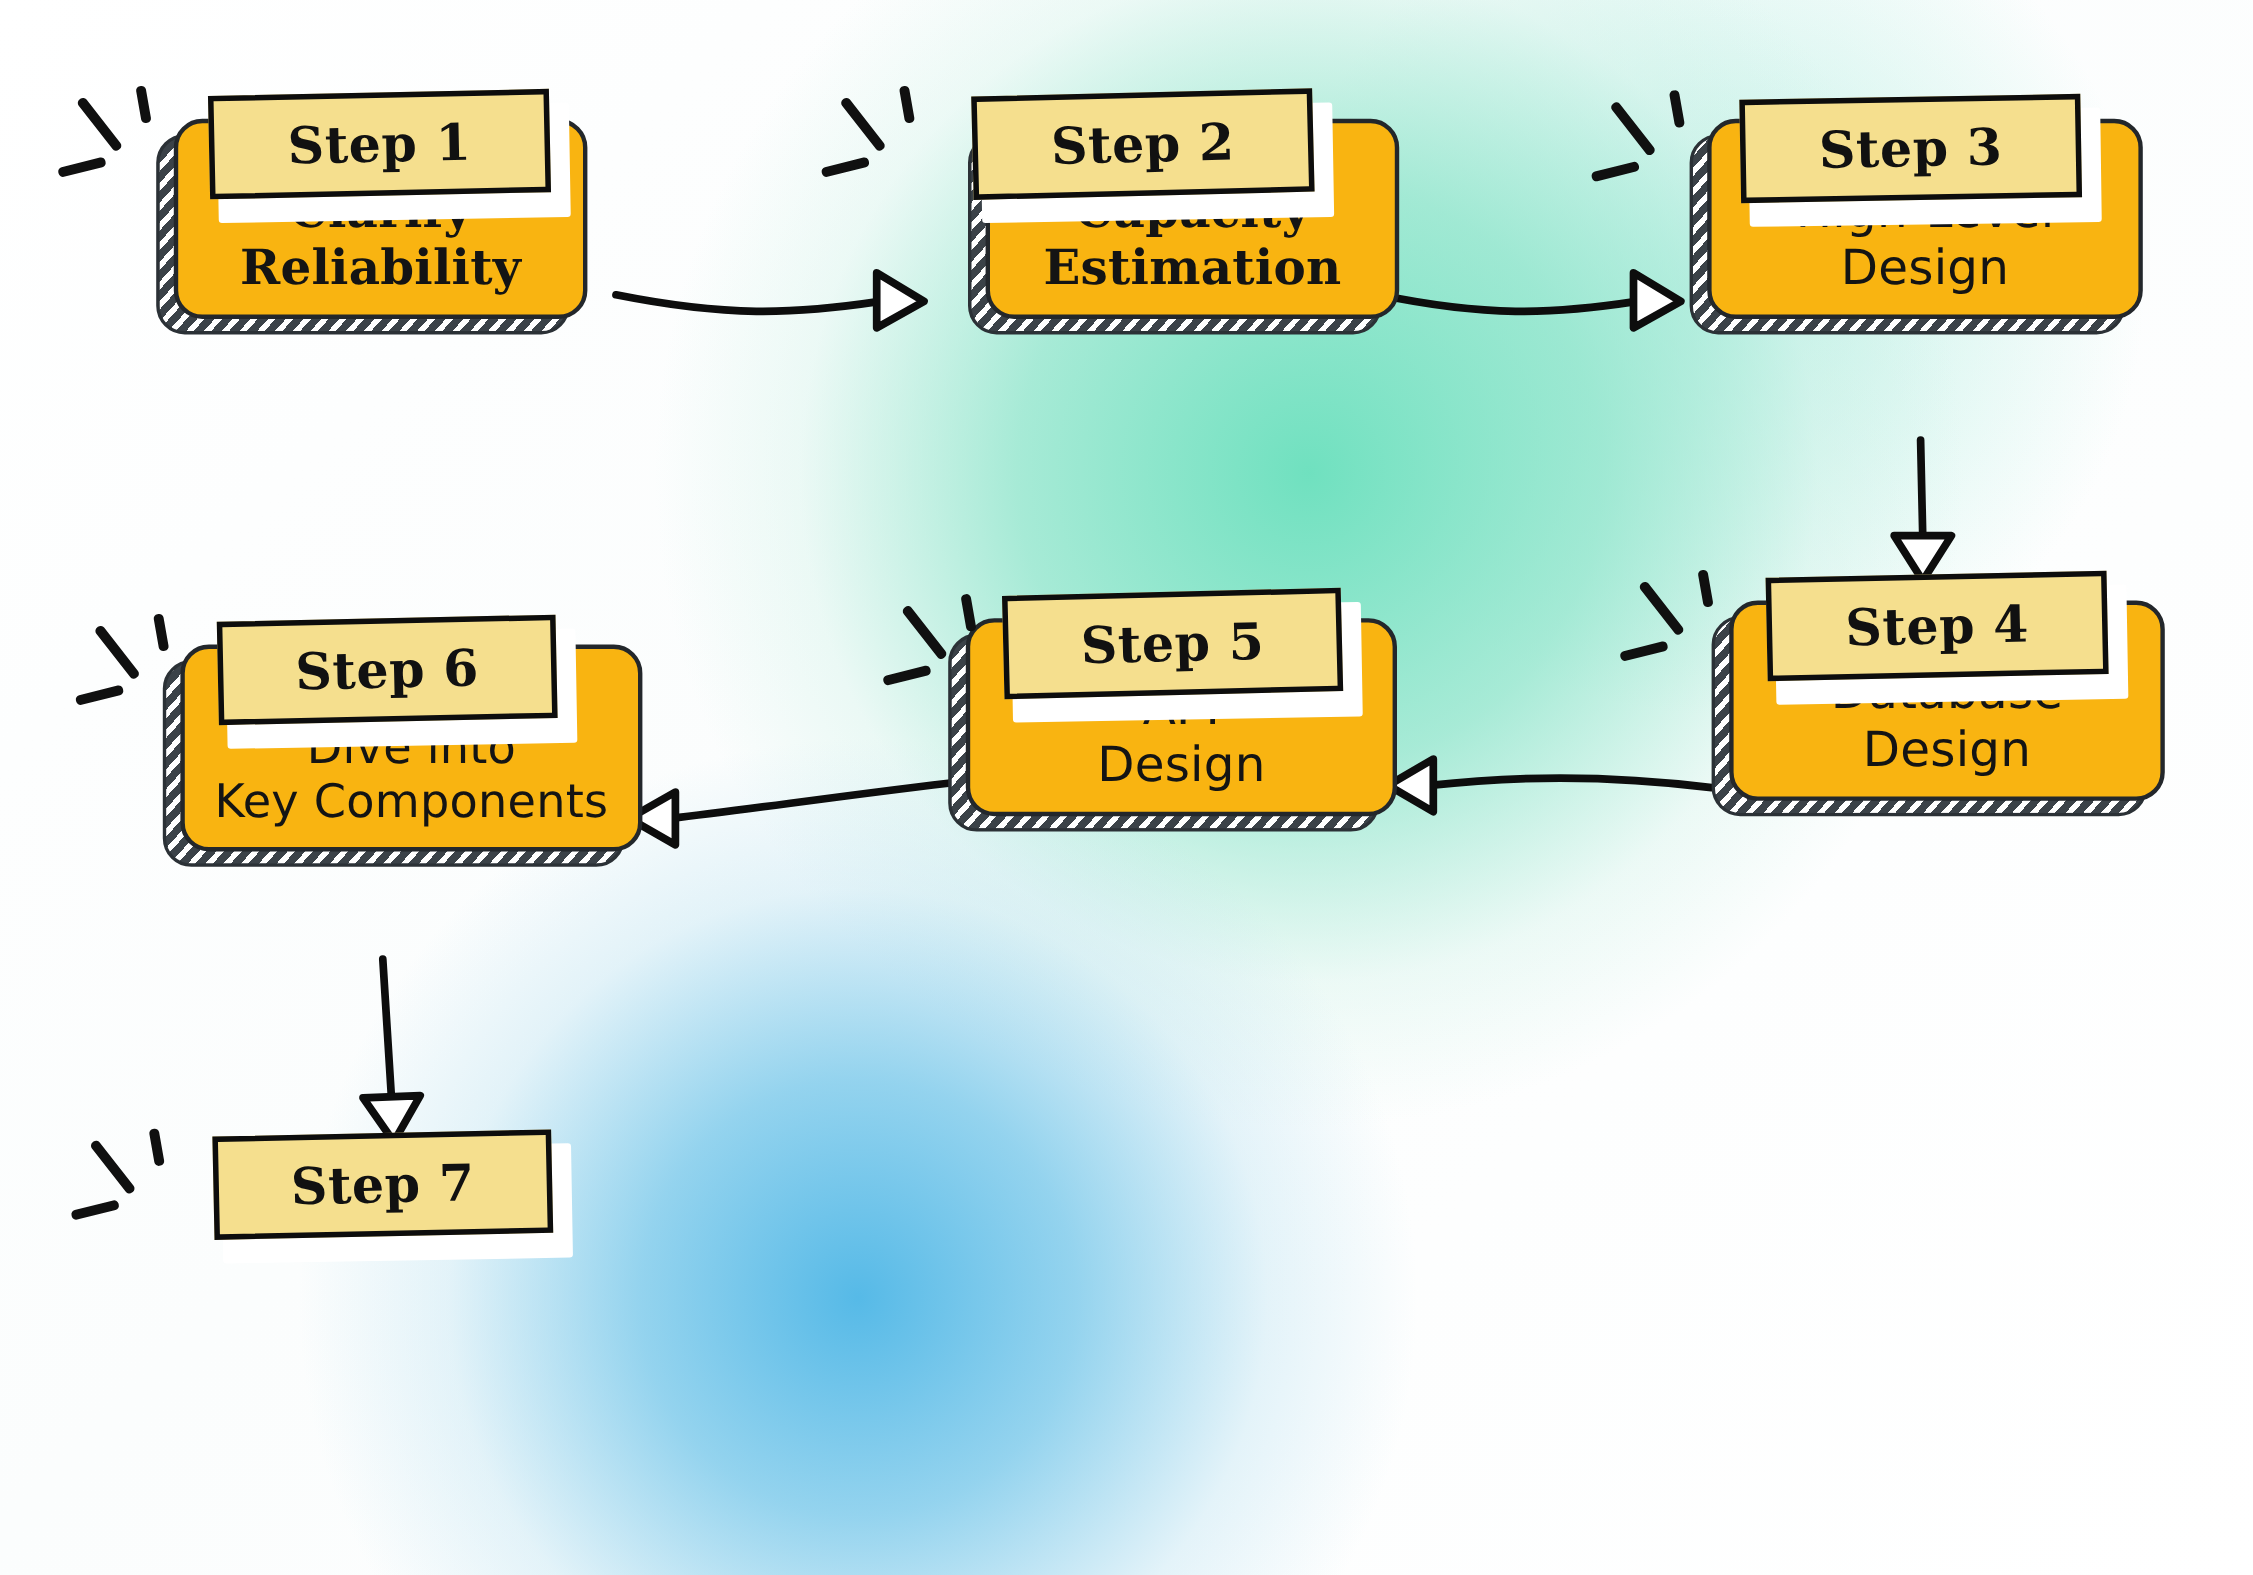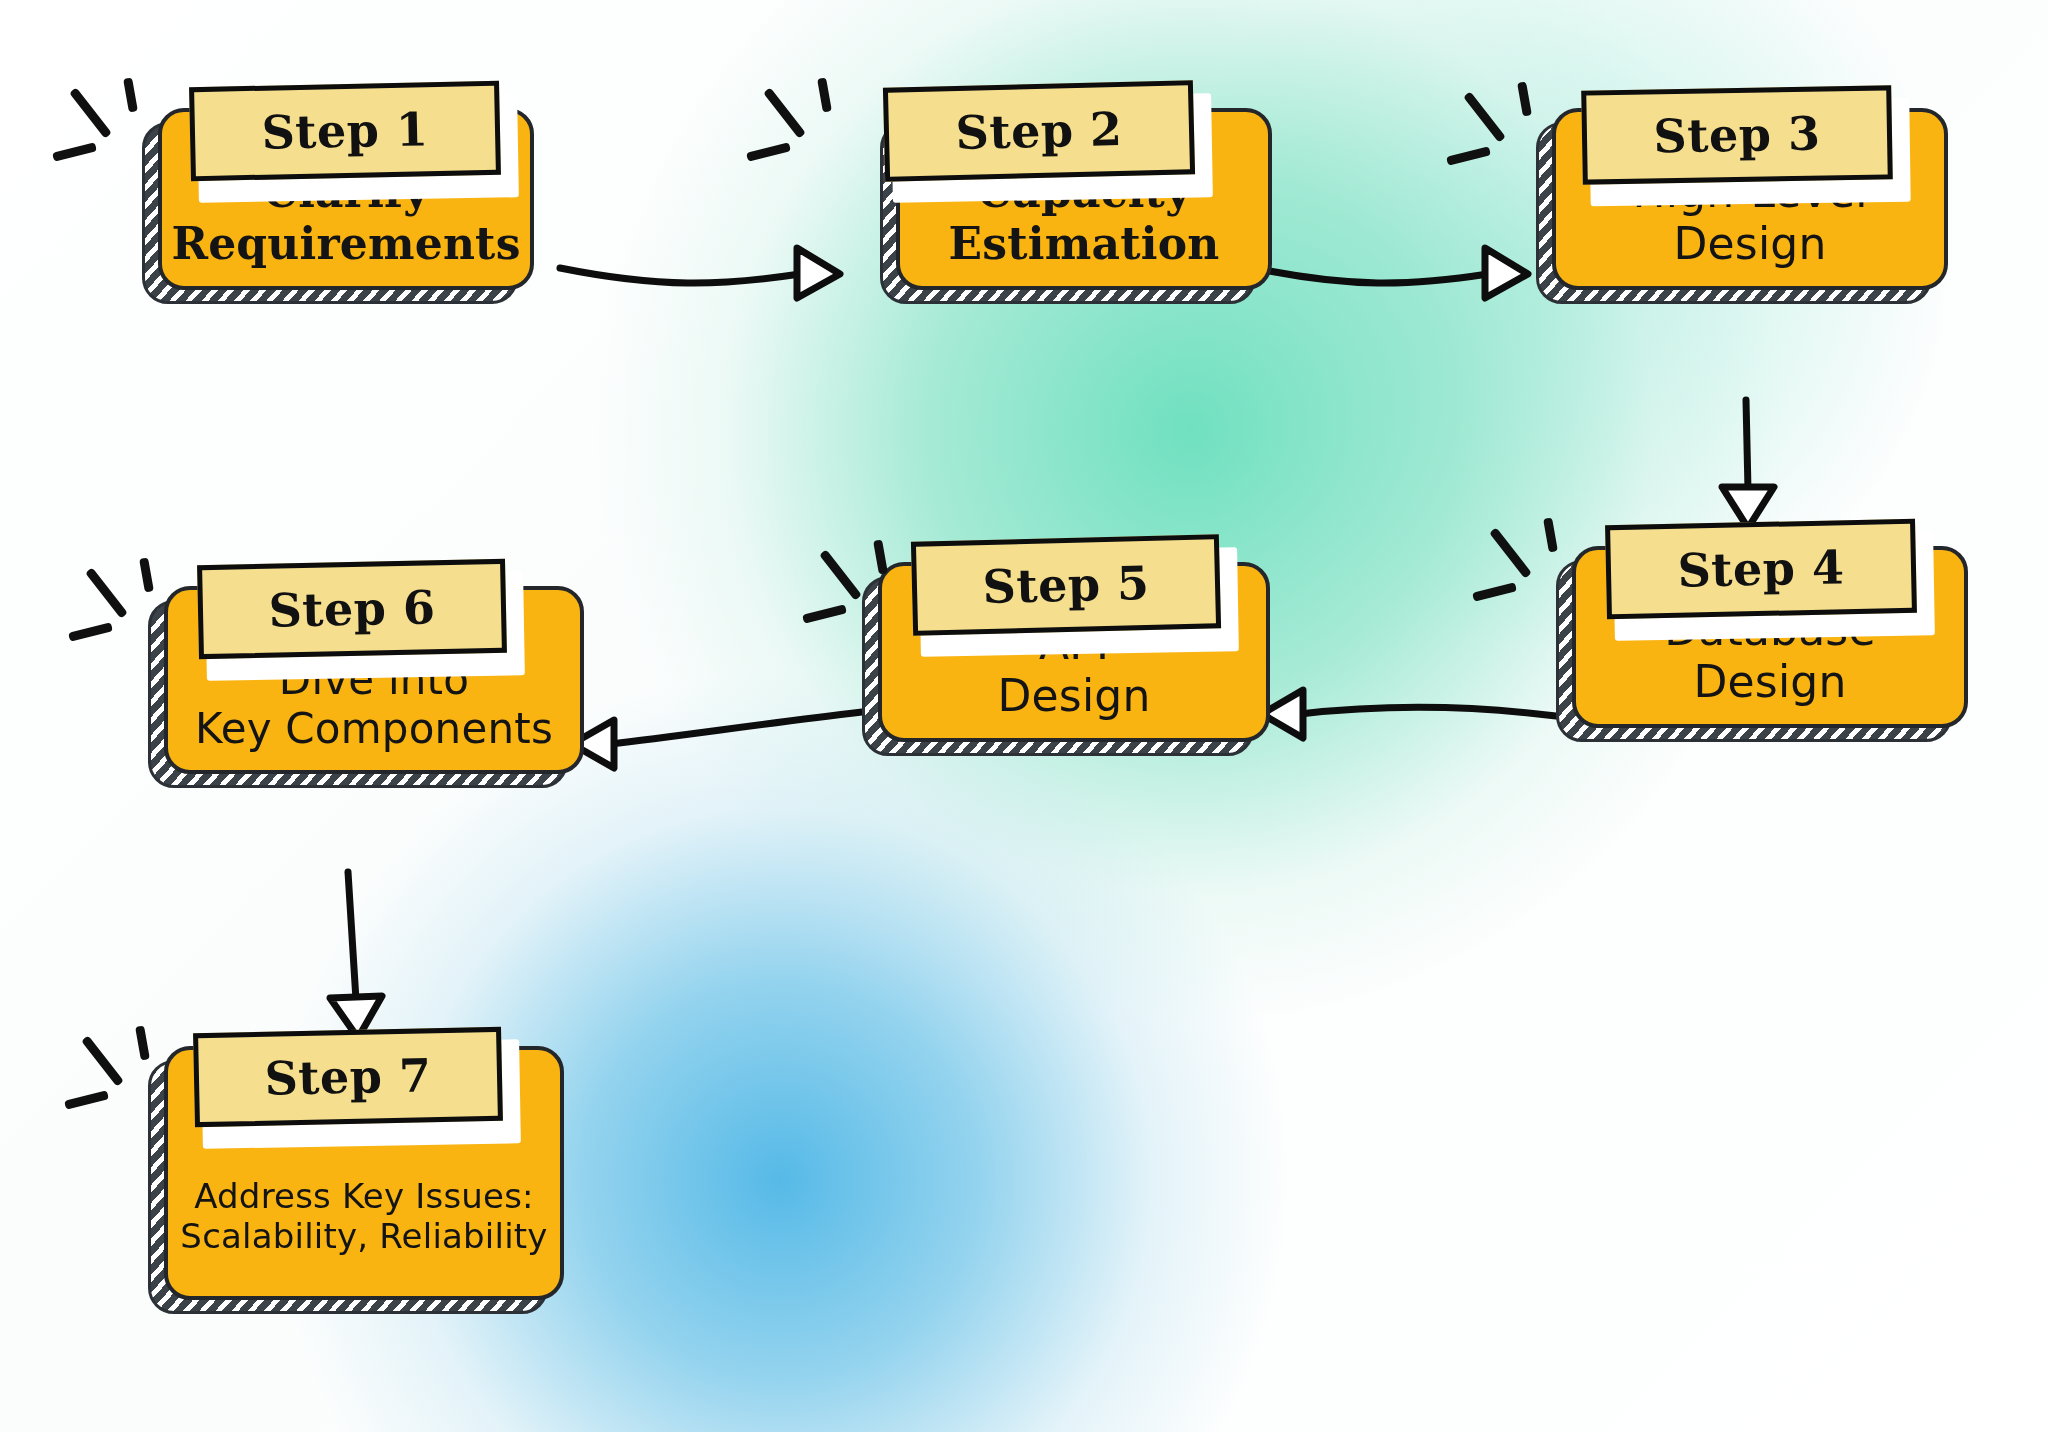--- a/index.html
+++ b/index.html
@@ -161,21 +161,21 @@
       <path d="M 348 872 L 356 1000" fill="none" stroke="#0d0d0d" stroke-width="7" stroke-linecap="round"></path>
       <path d="M 330 998 L 358 1038 L 382 996 Z" fill="#ffffff" stroke="#0d0d0d" stroke-width="7" stroke-linejoin="round"></path>
     </g>
   </svg>
 
   <div class="node" style="left:142px; top:122px; width:376px; height:182px;">
     <div class="node-shadow"></div>
     <div class="node-body">
       <div class="node-text serif">
         <div>Clarify</div>
-        <div>Requirements</div>
+        <div>Reliability</div>
       </div>
     </div>
   </div>
   <div class="tag-paper" style="left:198px; top:96px; width:320px; height:104px; transform:rotate(-1deg);"></div>
   <div class="step-tag" style="left:190px; top:84px; width:310px; height:94px; transform:rotate(-1.2deg);">Step 1</div>
   <div class="sparkle" style="left:68px; top:78px;">
     <i class="s1"></i>
       <i class="s2"></i>
       <i class="s3"></i>
   </div>
@@ -258,29 +258,20 @@
     </div>
   </div>
   <div class="tag-paper" style="left:206px; top:574px; width:318px; height:104px; transform:rotate(-1deg);"></div>
   <div class="step-tag" style="left:198px; top:562px; width:308px; height:94px; transform:rotate(-1.2deg);">Step 6</div>
   <div class="sparkle" style="left:84px; top:558px;">
     <i class="s1"></i>
       <i class="s2"></i>
       <i class="s3"></i>
   </div>
 
-  <div class="node" style="left:148px; top:1060px; width:400px; height:254px;">
-    <div class="node-shadow"></div>
-    <div class="node-body">
-      <div class="node-text small">
-        <div>Address Key Issues:</div>
-        <div>Scalability, Reliability</div>
-      </div>
-    </div>
-  </div>
   <div class="tag-paper" style="left:202px; top:1042px; width:318px; height:104px; transform:rotate(-1deg);"></div>
   <div class="step-tag" style="left:194px; top:1030px; width:308px; height:94px; transform:rotate(-1.2deg);">Step 7</div>
   <div class="sparkle" style="left:80px; top:1026px;">
     <i class="s1"></i>
       <i class="s2"></i>
       <i class="s3"></i>
   </div>
 
 </div>
 

